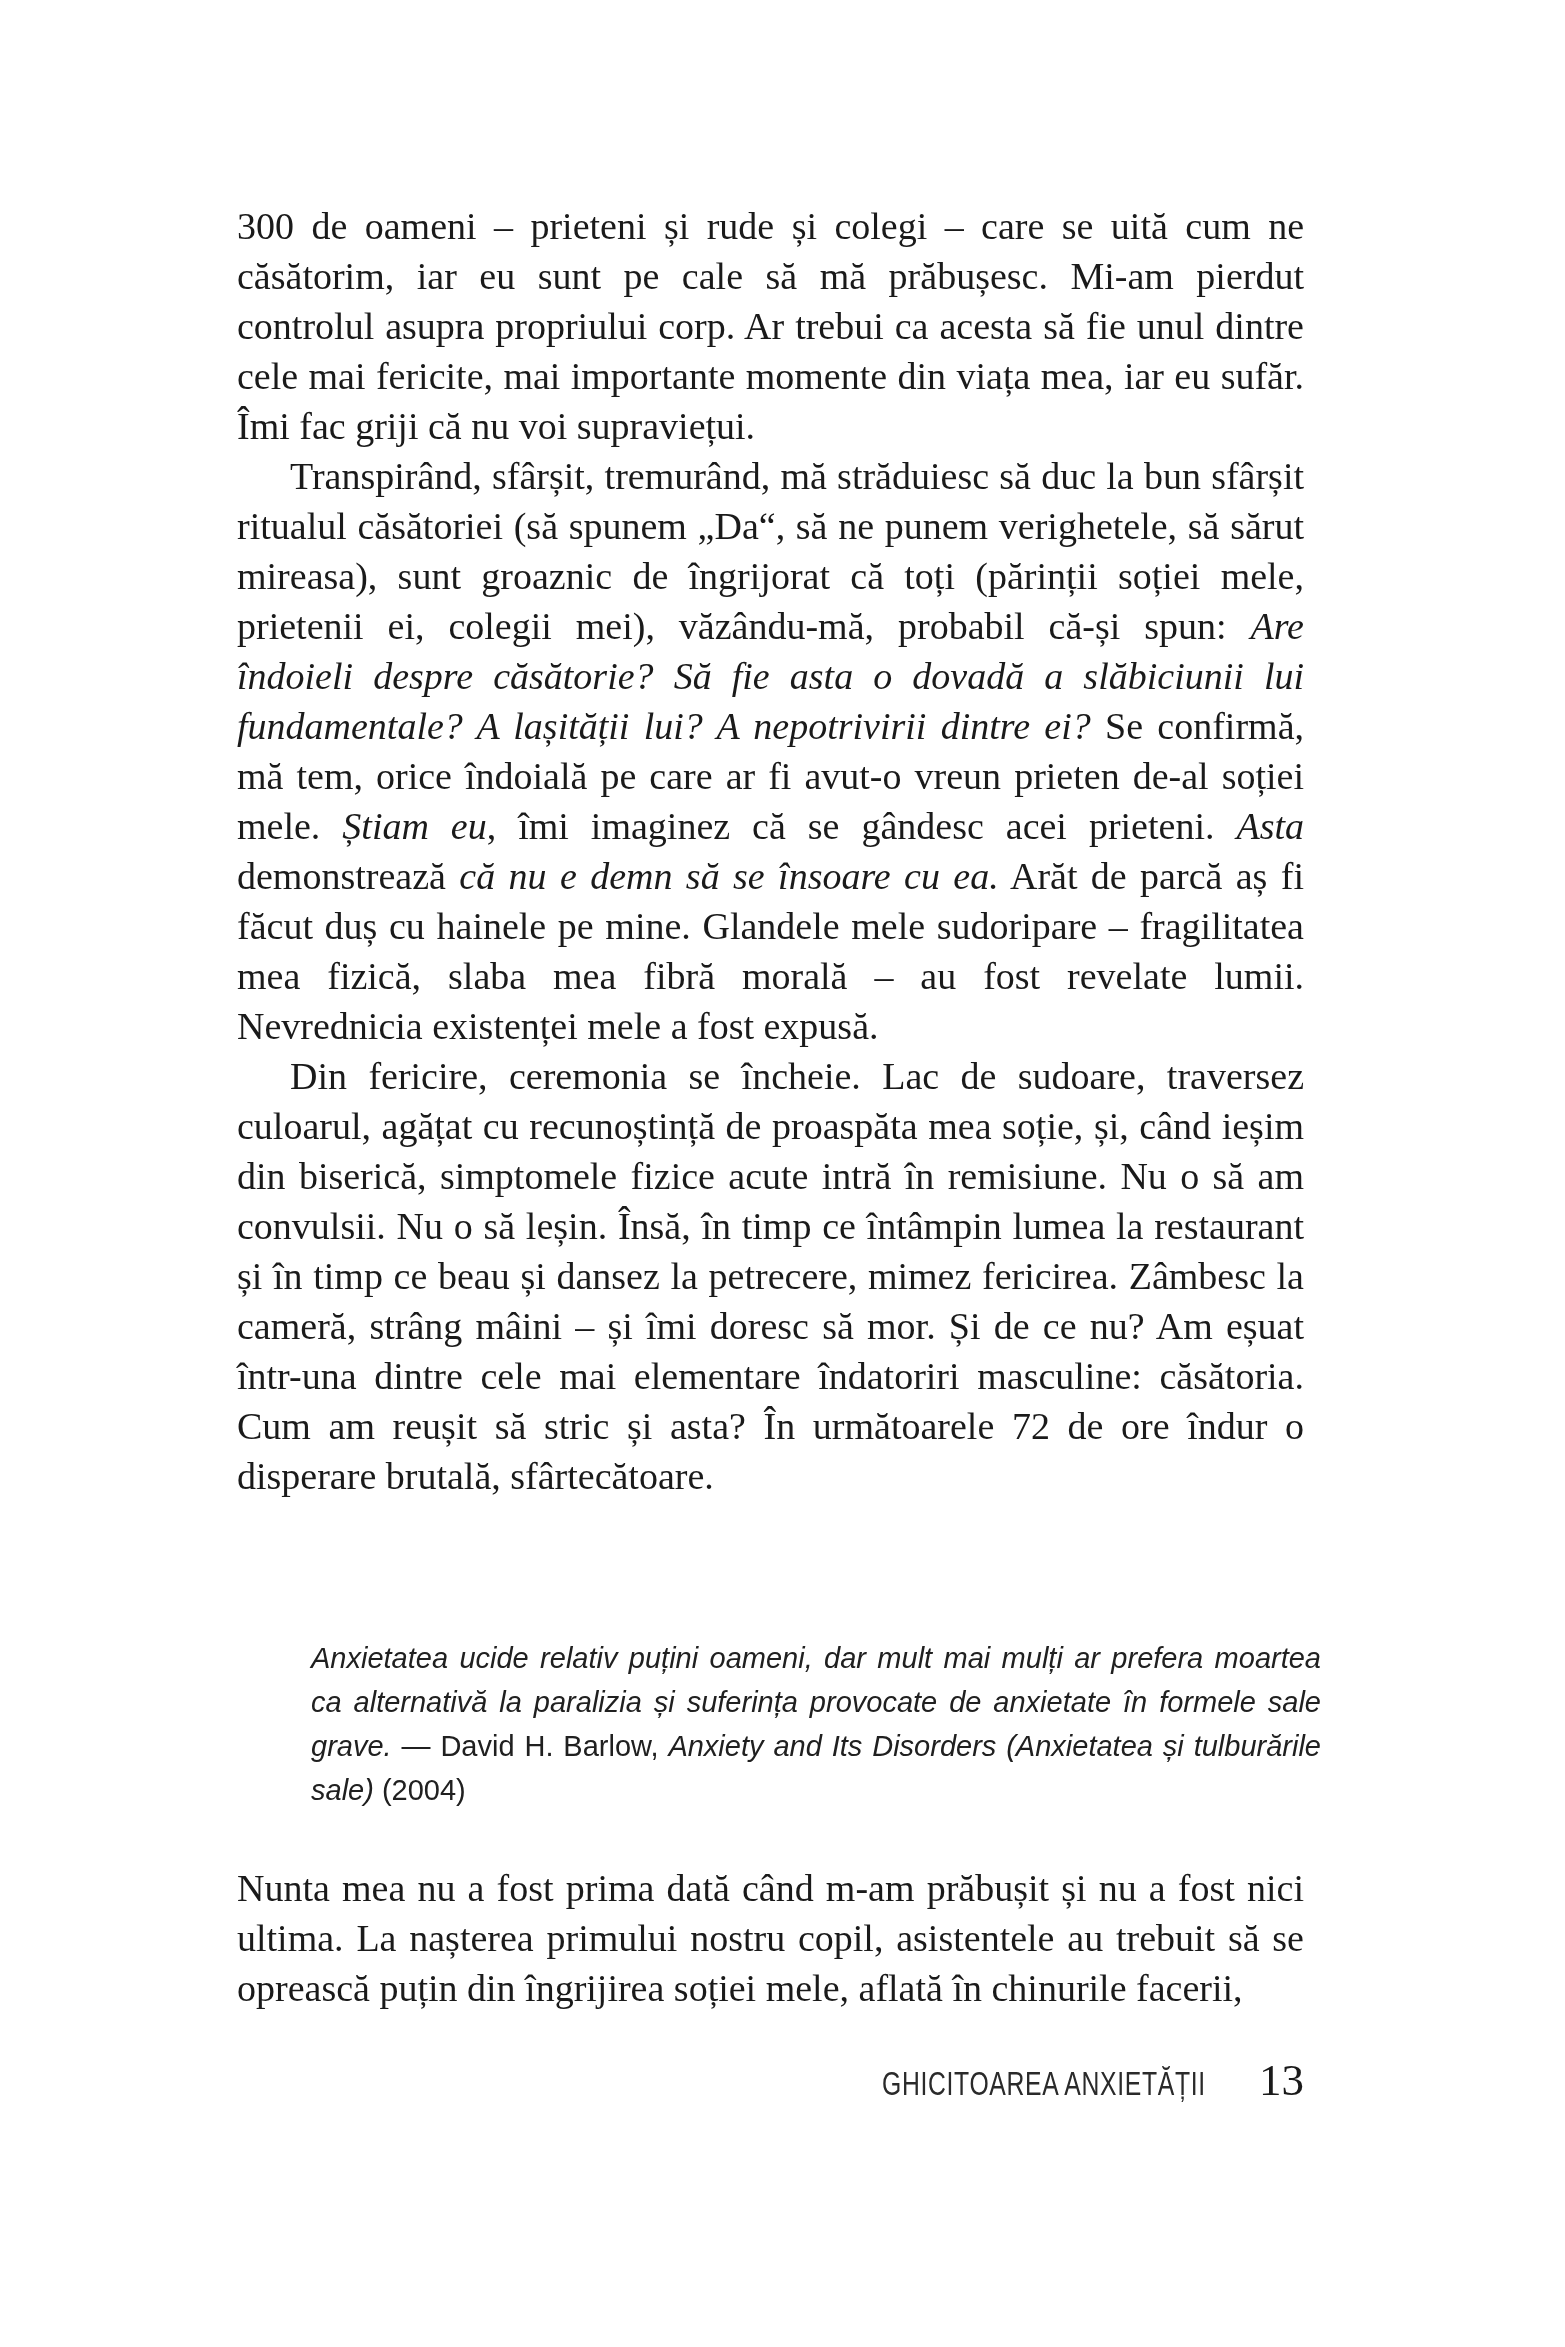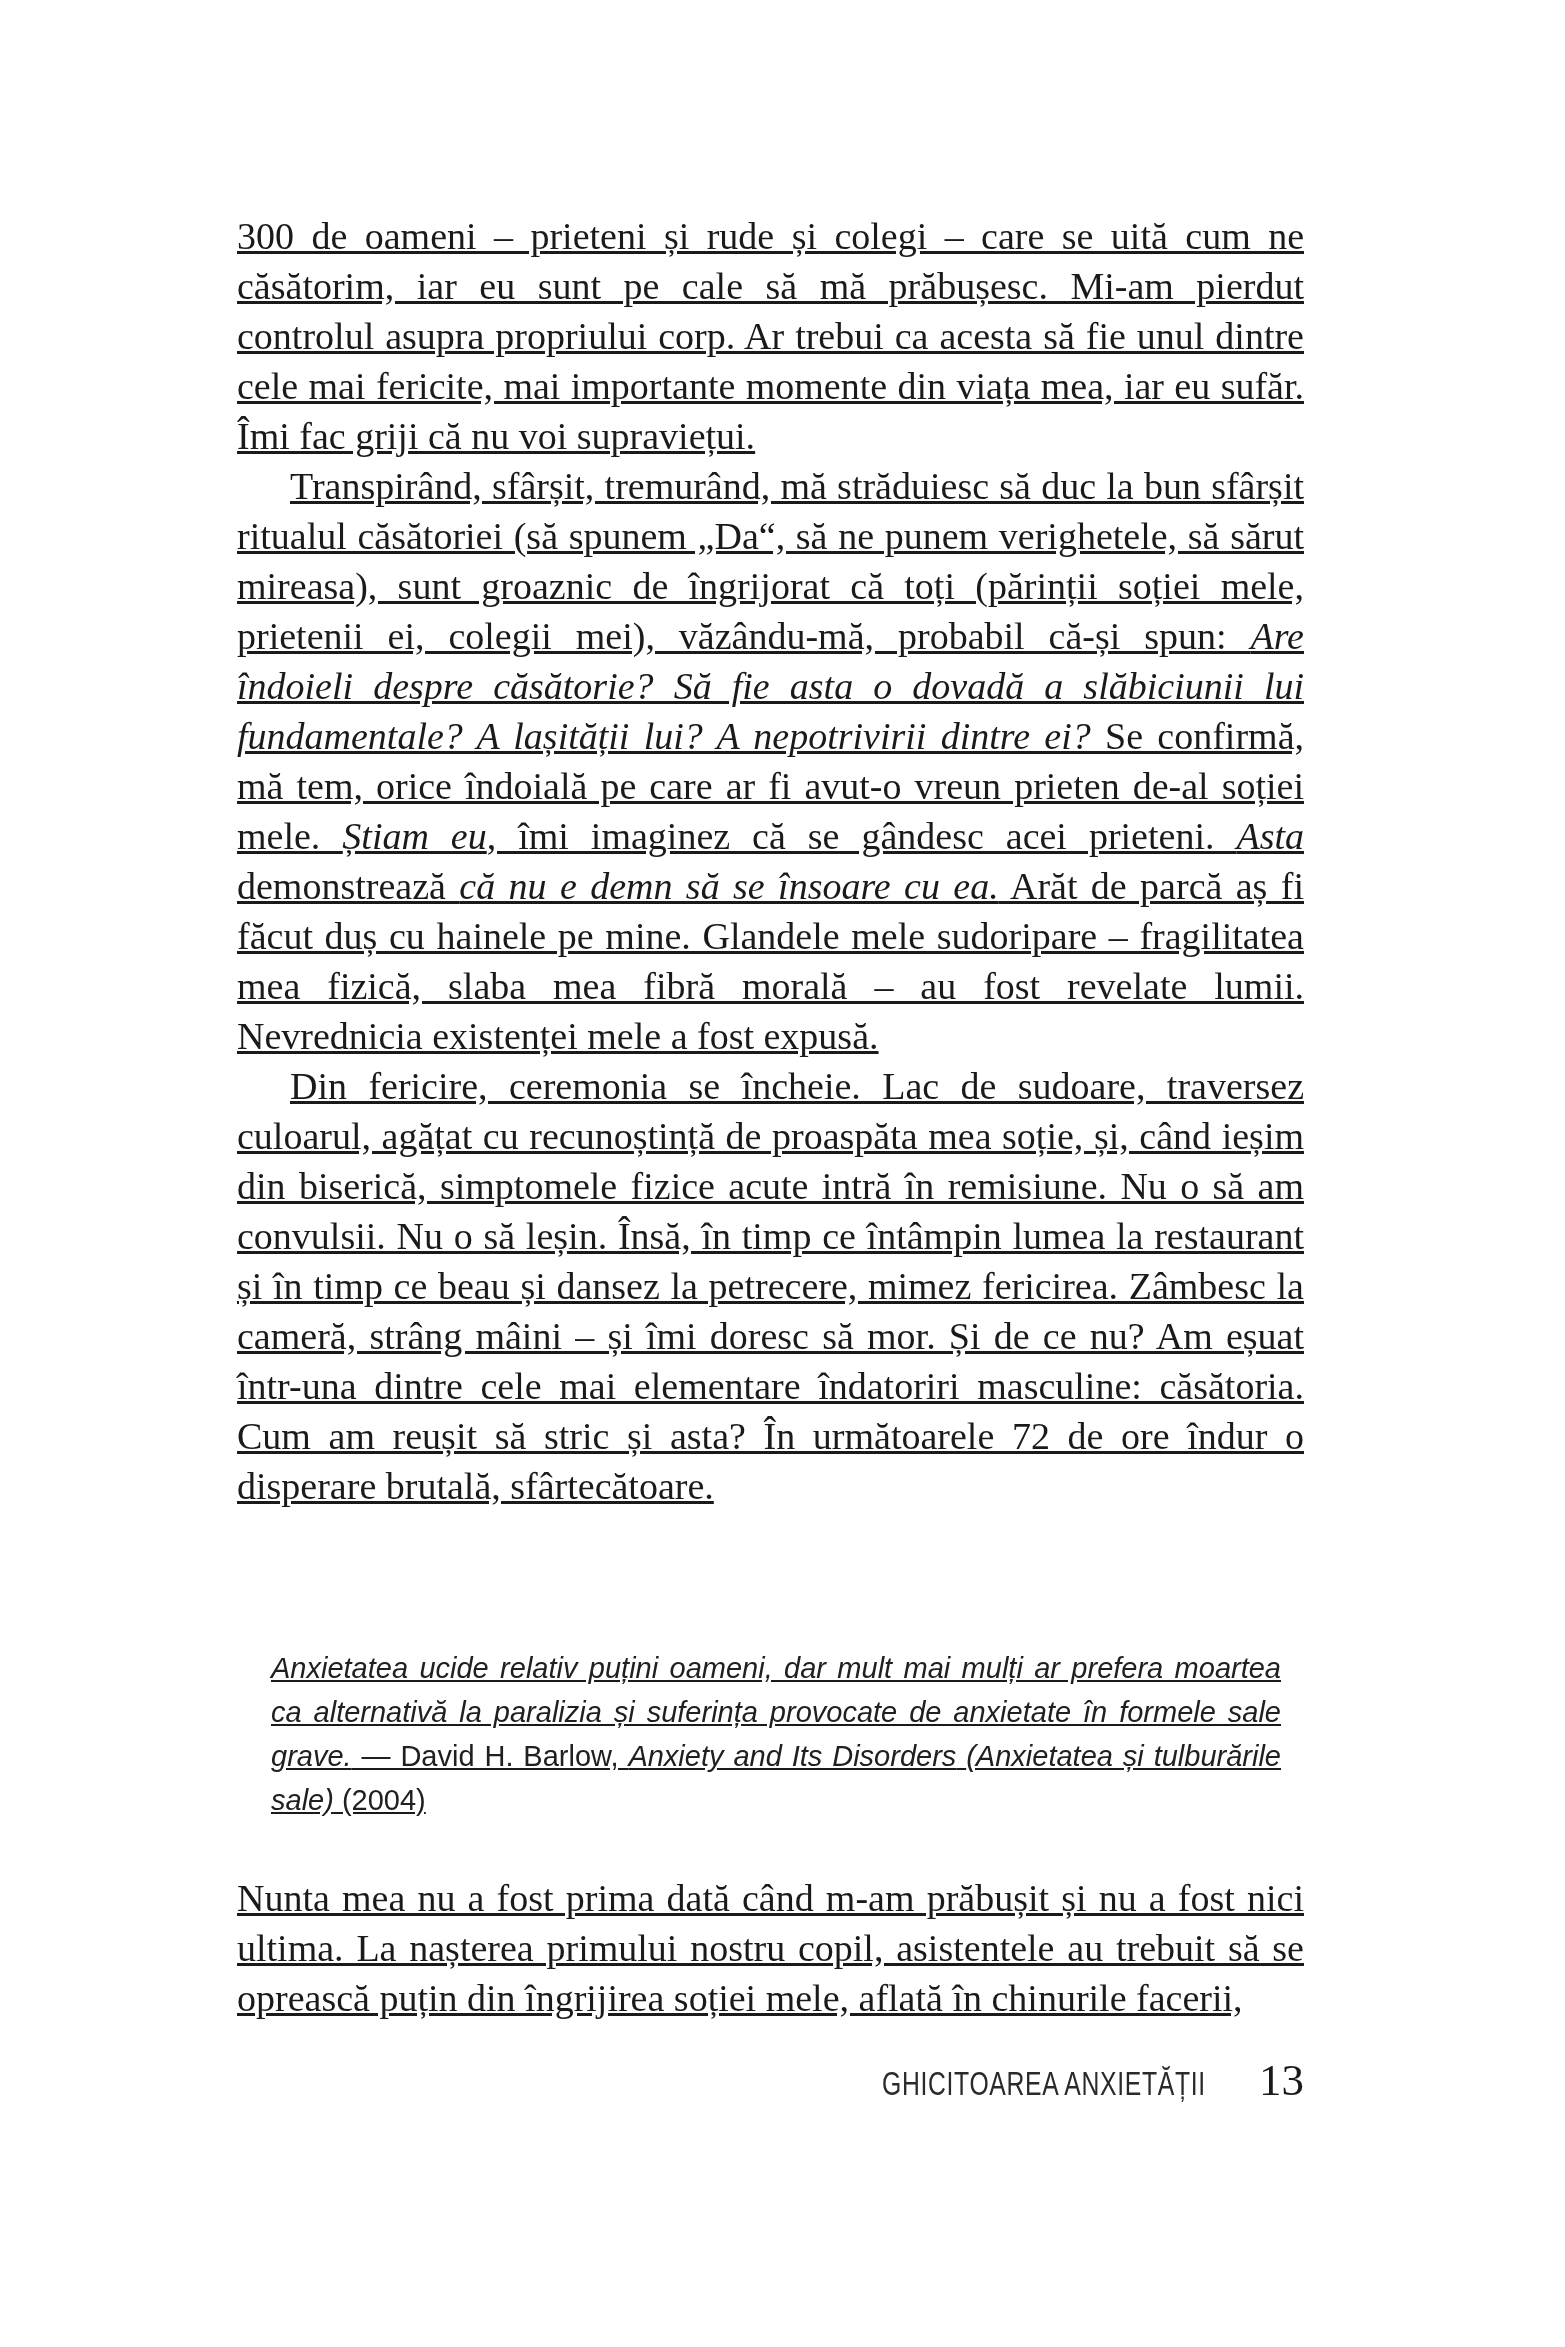--- a/index.html
+++ b/index.html
@@ -12,39 +12,38 @@
     width: 1565px;
     height: 2348px;
     margin: 0 auto;
     background: #ffffff;
     color: #1a1a1a;
     overflow: hidden;
   }
   .text-block {
     position: absolute;
     left: 237px;
-    top: 211px;
+    top: 201px;
     width: 1067px;
-    text-decoration: underline;
   }
   .body-para {
     margin: 0;
     font-family: "Liberation Serif", "DejaVu Serif", serif;
     font-size: 38px;
     line-height: 50px;
     text-align: justify;
     hyphens: auto;
     -webkit-hyphens: auto;
   }
   .body-para.indent { text-indent: 53px; }
   .body-para .it { font-style: italic; }
   .body-para .rm { font-style: normal; }
 
   blockquote.quote {
-    margin: 135px 0 51px 34px;
+    margin: 135px 0 51px 74px;
     padding: 0;
     width: 1010px;
     font-family: "Liberation Sans", "DejaVu Sans", sans-serif;
     font-size: 29px;
     line-height: 44px;
     text-align: justify;
     color: #202020;
   }
   blockquote.quote .it { font-style: italic; }
   blockquote.quote .rm { font-style: normal; }

